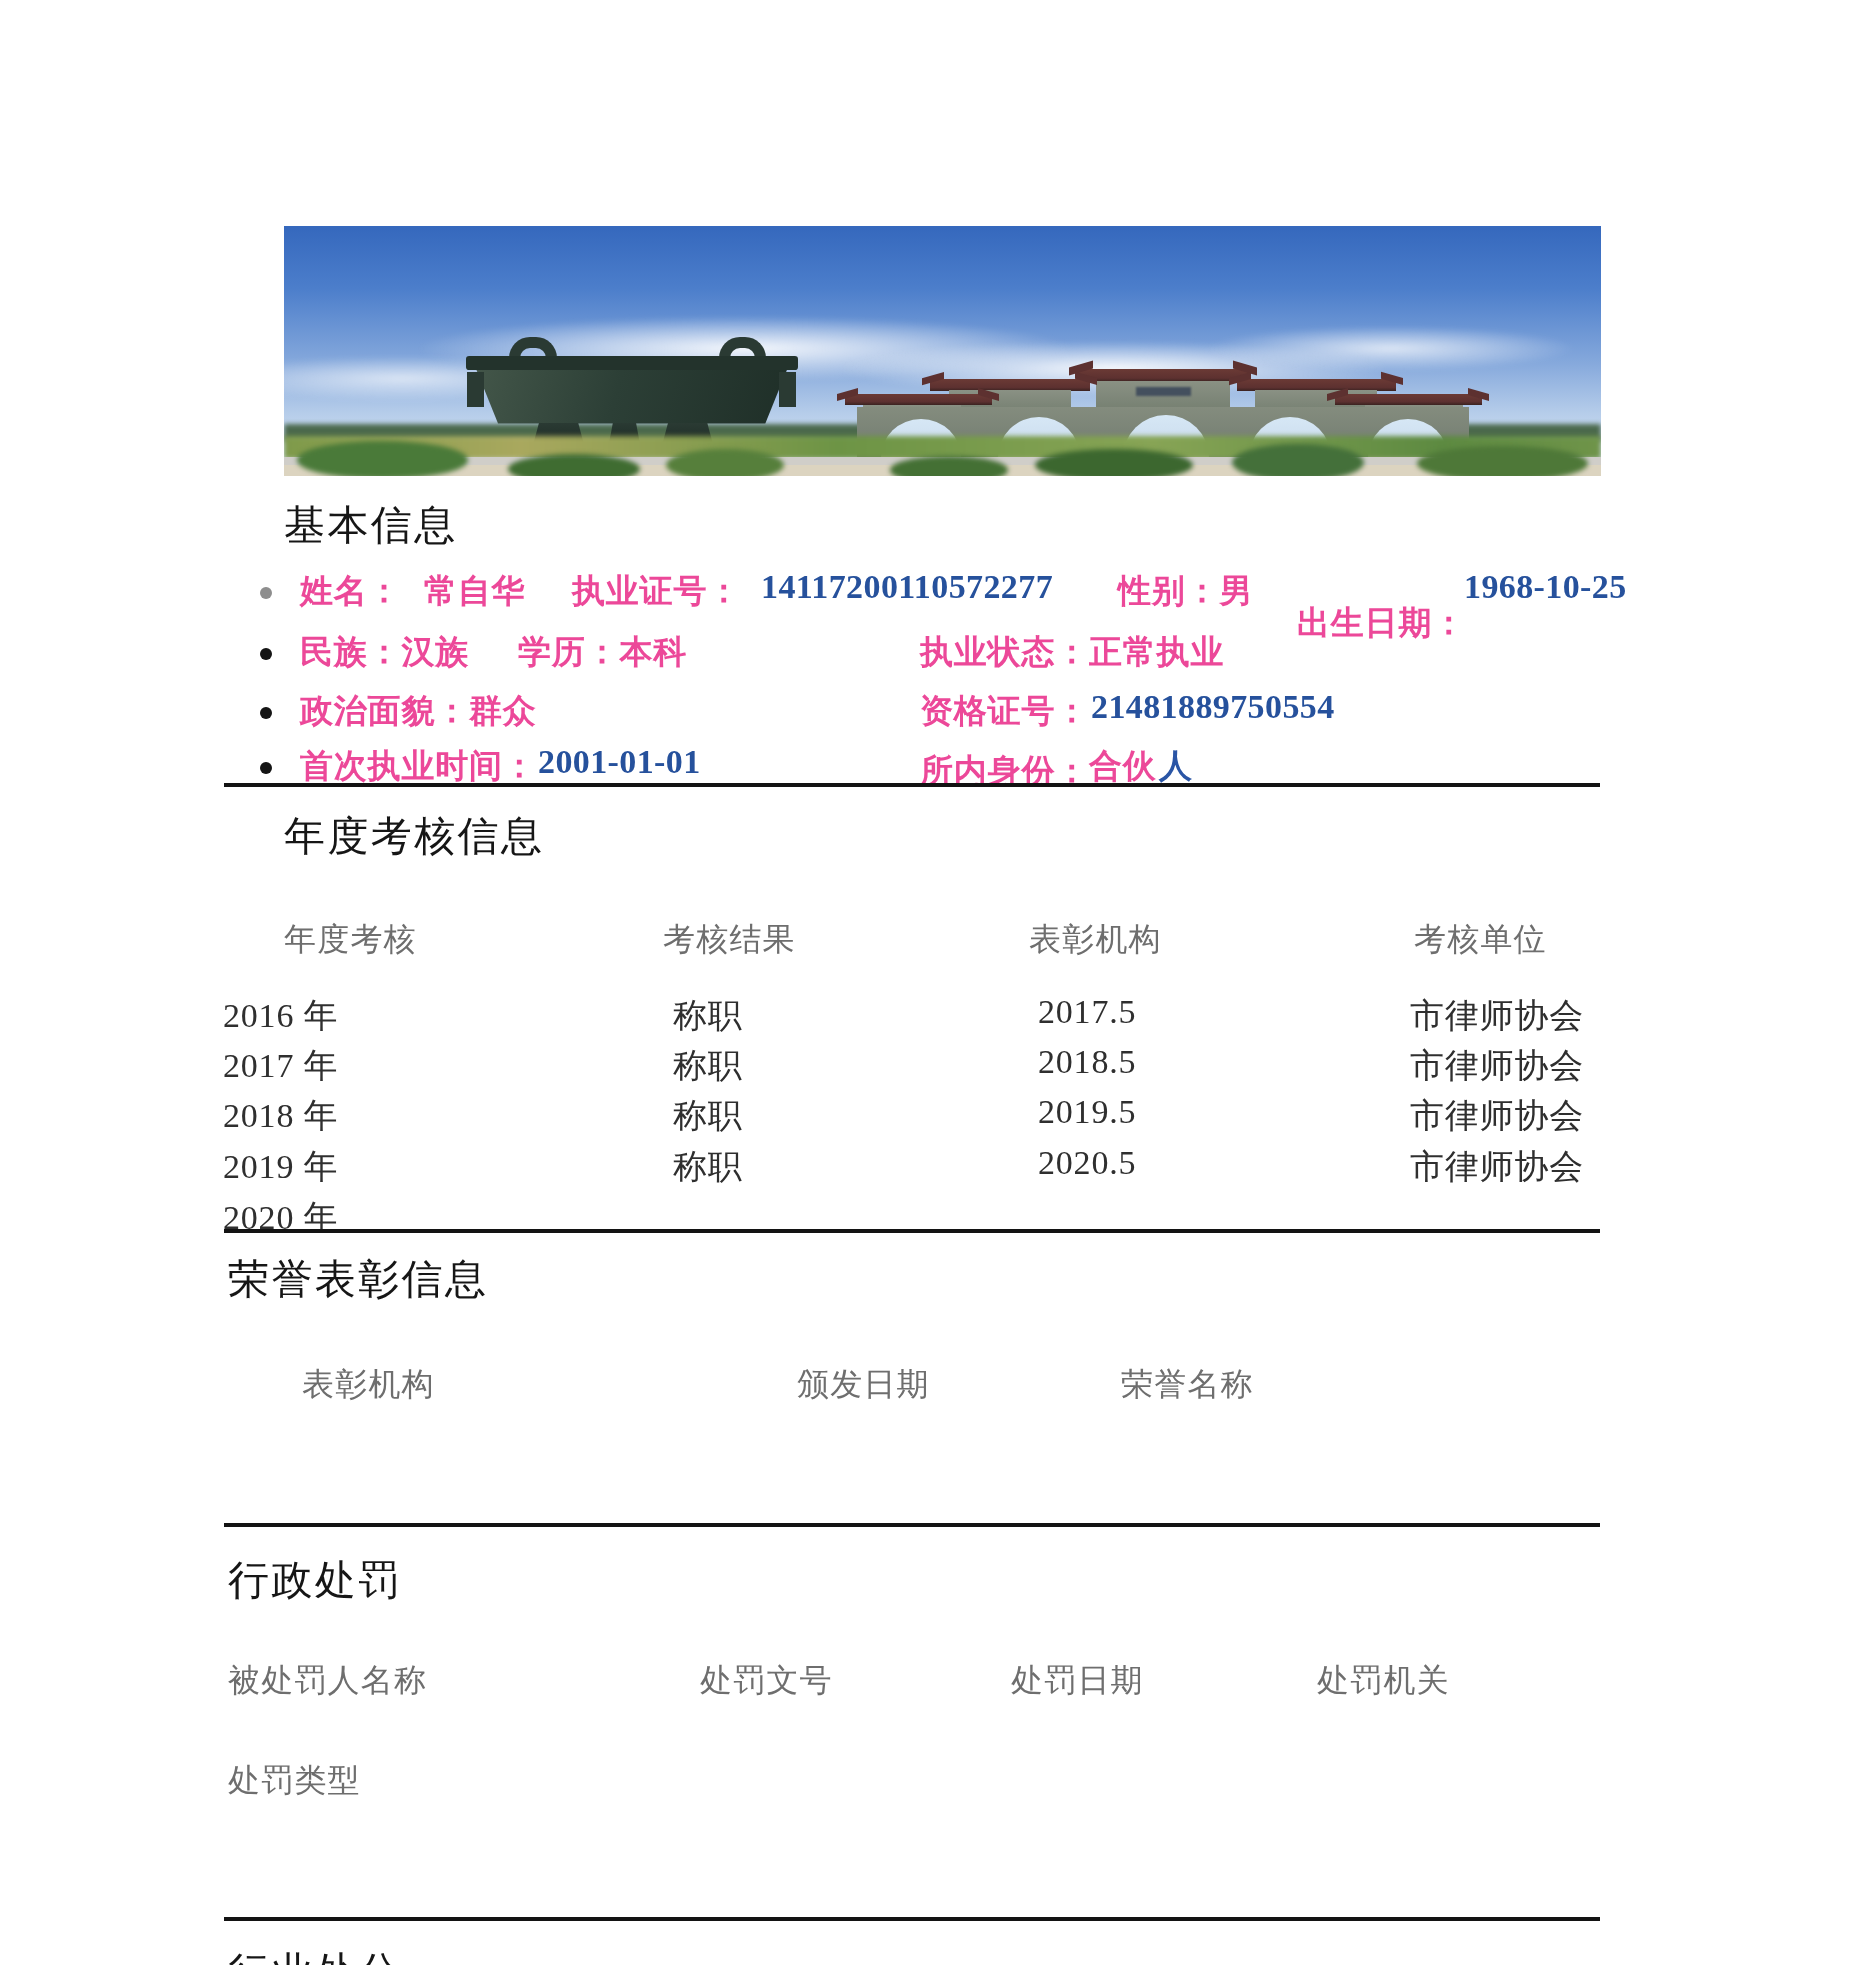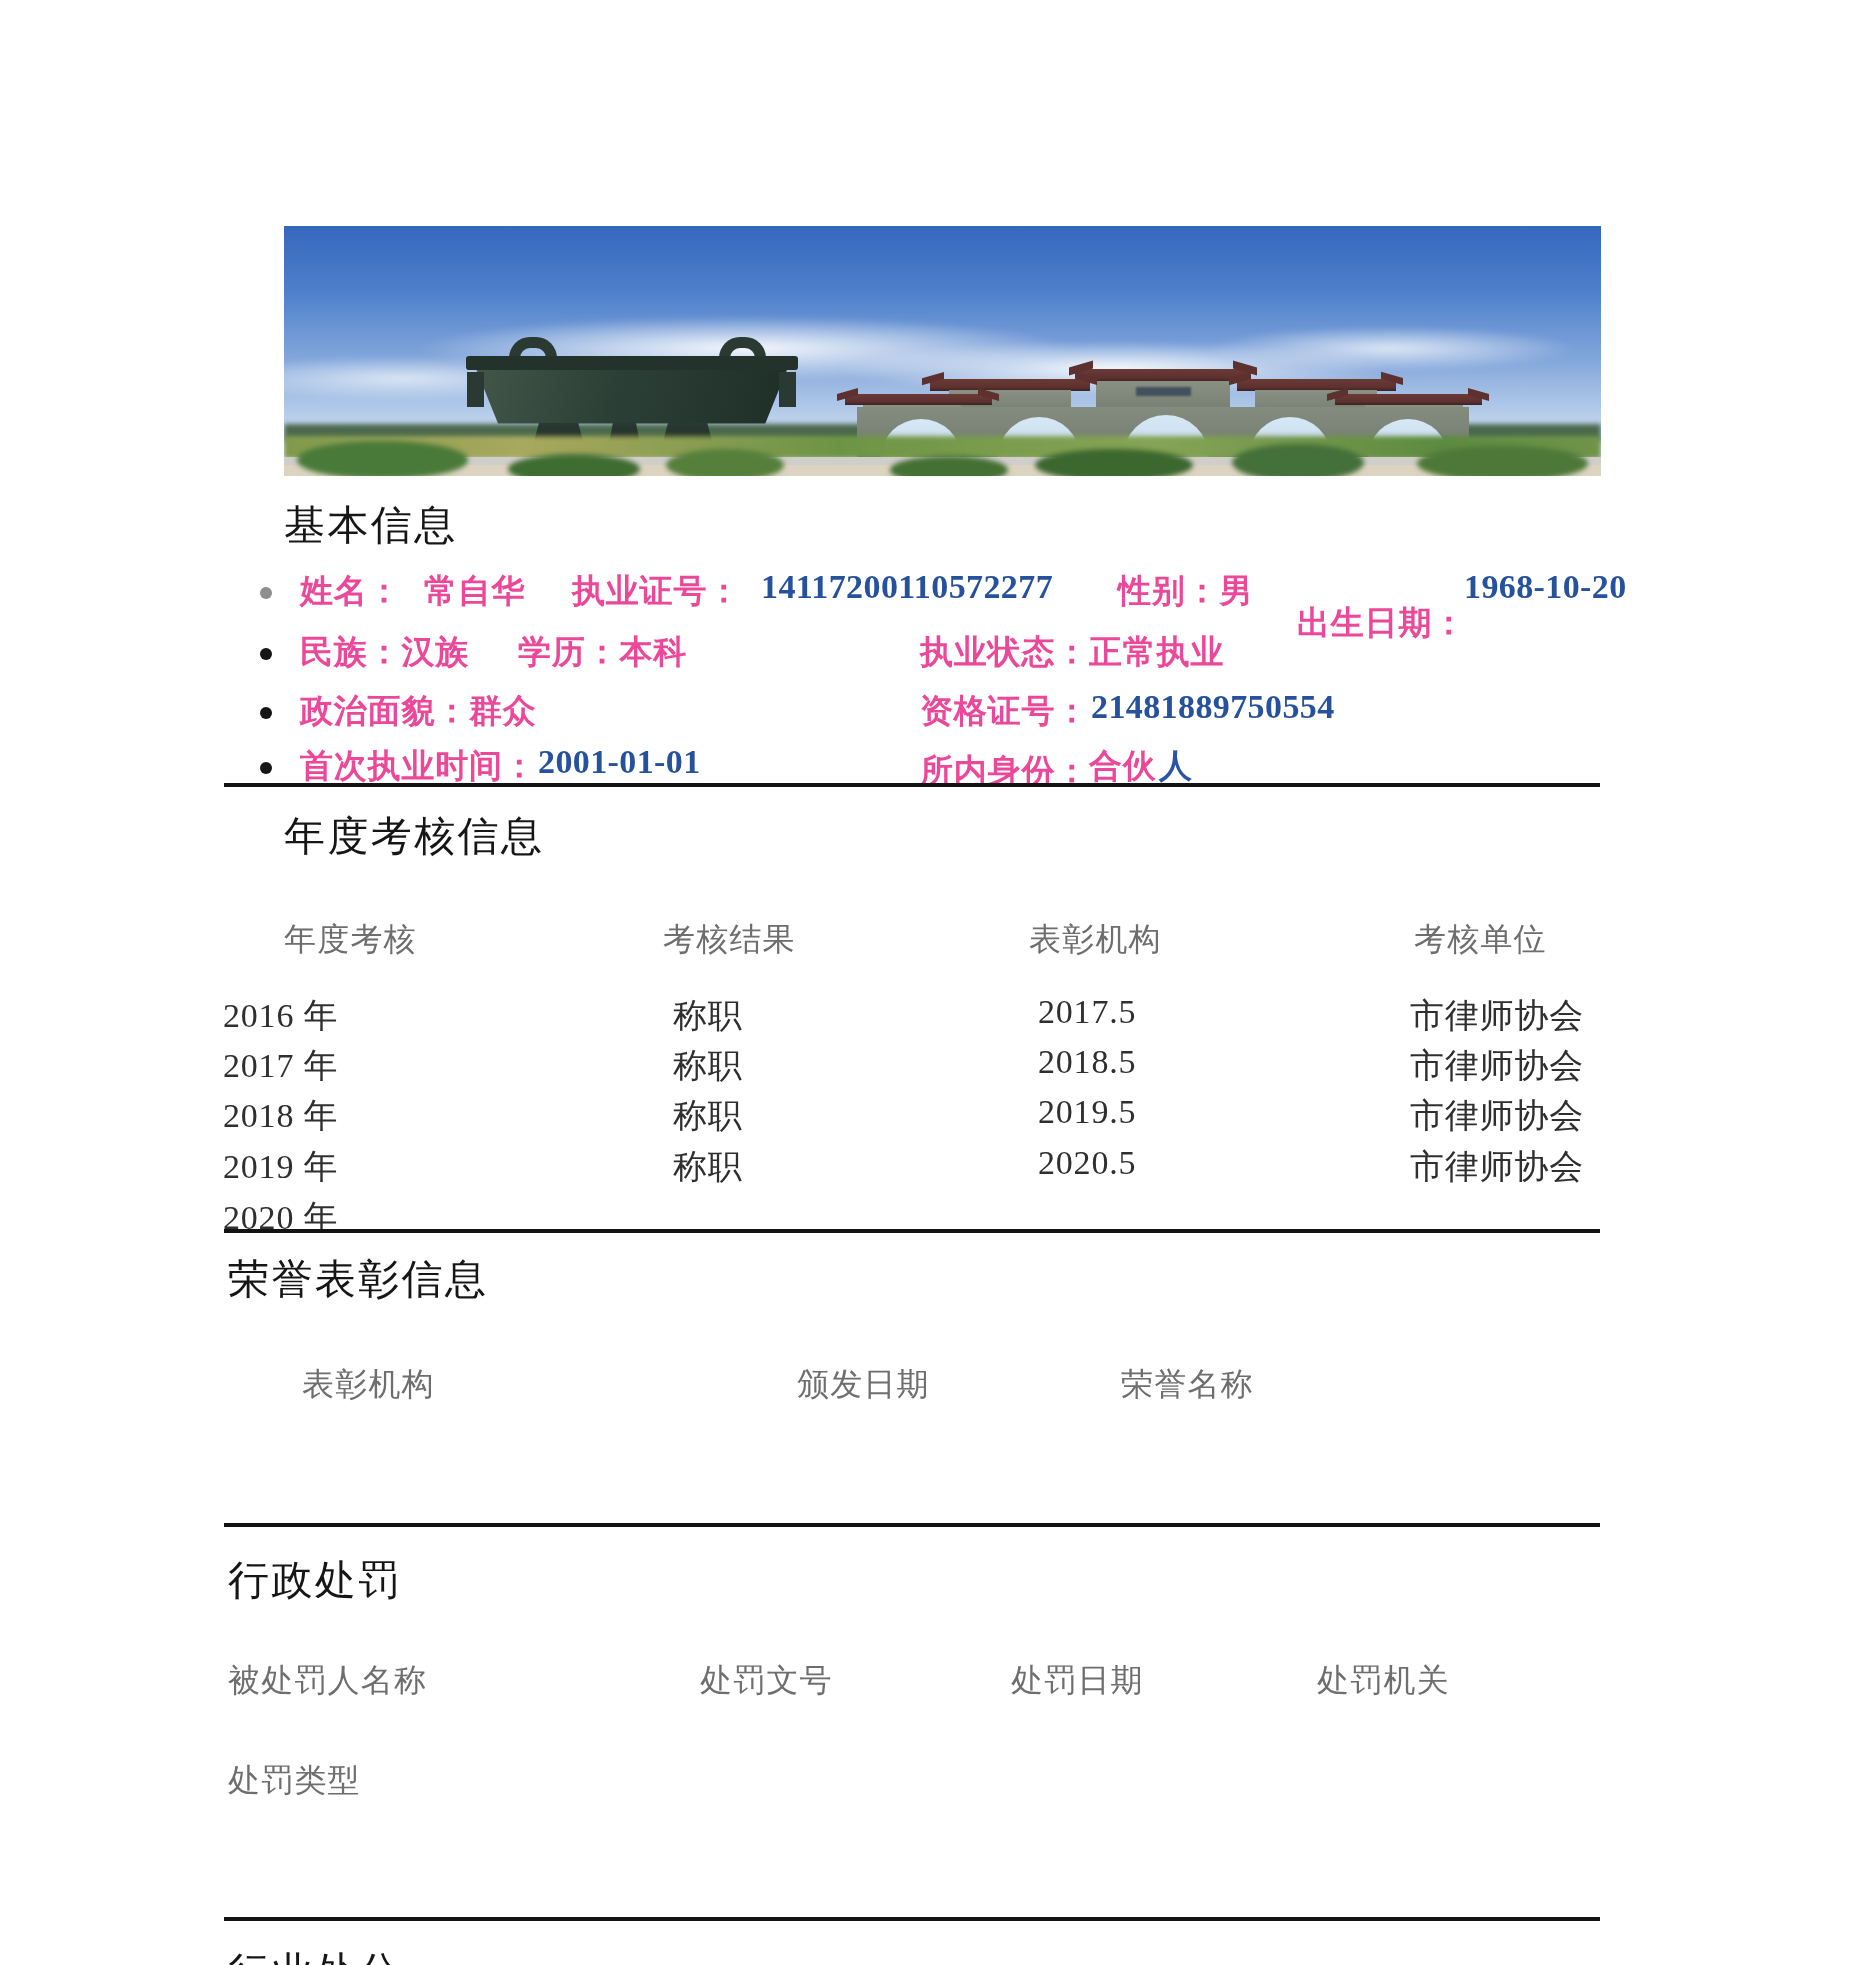--- a/index.html
+++ b/index.html
@@ -115,21 +115,21 @@
 
   <div class="abs h2" style="left:284px;top:498px;">基本信息</div>
 
   <div class="bullet gray" style="left:260px;top:587px;"></div>
   <span class="abs lbl" style="left:300px;top:569px;">姓名：</span>
   <span class="abs lbl" style="left:424px;top:569px;">常自华</span>
   <span class="abs lbl" style="left:572px;top:569px;">执业证号：</span>
   <span class="abs blue" style="left:761px;top:568px;">14117200110572277</span>
   <span class="abs lbl" style="left:1118px;top:569px;">性别：男</span>
   <span class="abs lbl" style="left:1297px;top:569px;margin-top:32px;">出生日期：</span>
-  <span class="abs blue" style="left:1464px;top:568px;">1968-10-20</span>
+  <span class="abs blue" style="left:1464px;top:568px;">1968-10-25</span>
 
   <div class="bullet" style="left:260px;top:648px;"></div>
   <span class="abs lbl" style="left:300px;top:630px;">民族：汉族</span>
   <span class="abs lbl" style="left:518px;top:630px;">学历：本科</span>
   <span class="abs lbl" style="left:920px;top:630px;">执业状态：正常执业</span>
 
   <div class="bullet" style="left:260px;top:707px;"></div>
   <span class="abs lbl" style="left:300px;top:689px;">政治面貌：群众</span>
   <span class="abs lbl" style="left:920px;top:689px;">资格证号：</span>
   <span class="abs blue" style="left:1091px;top:688px;">21481889750554</span>

